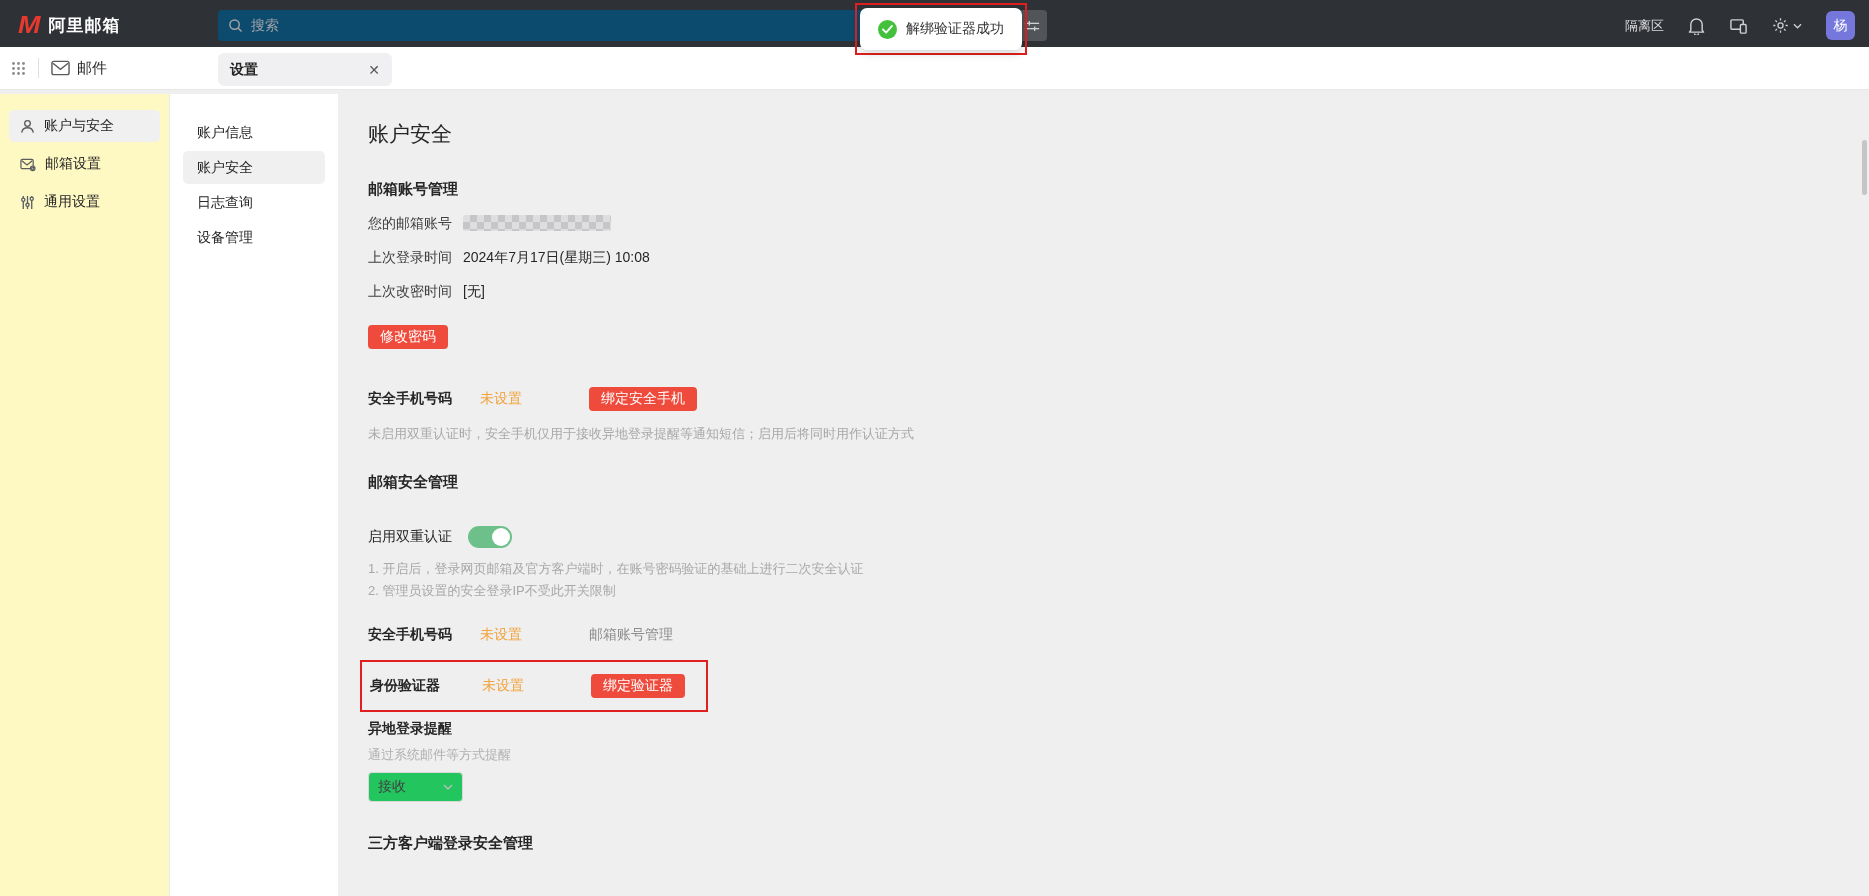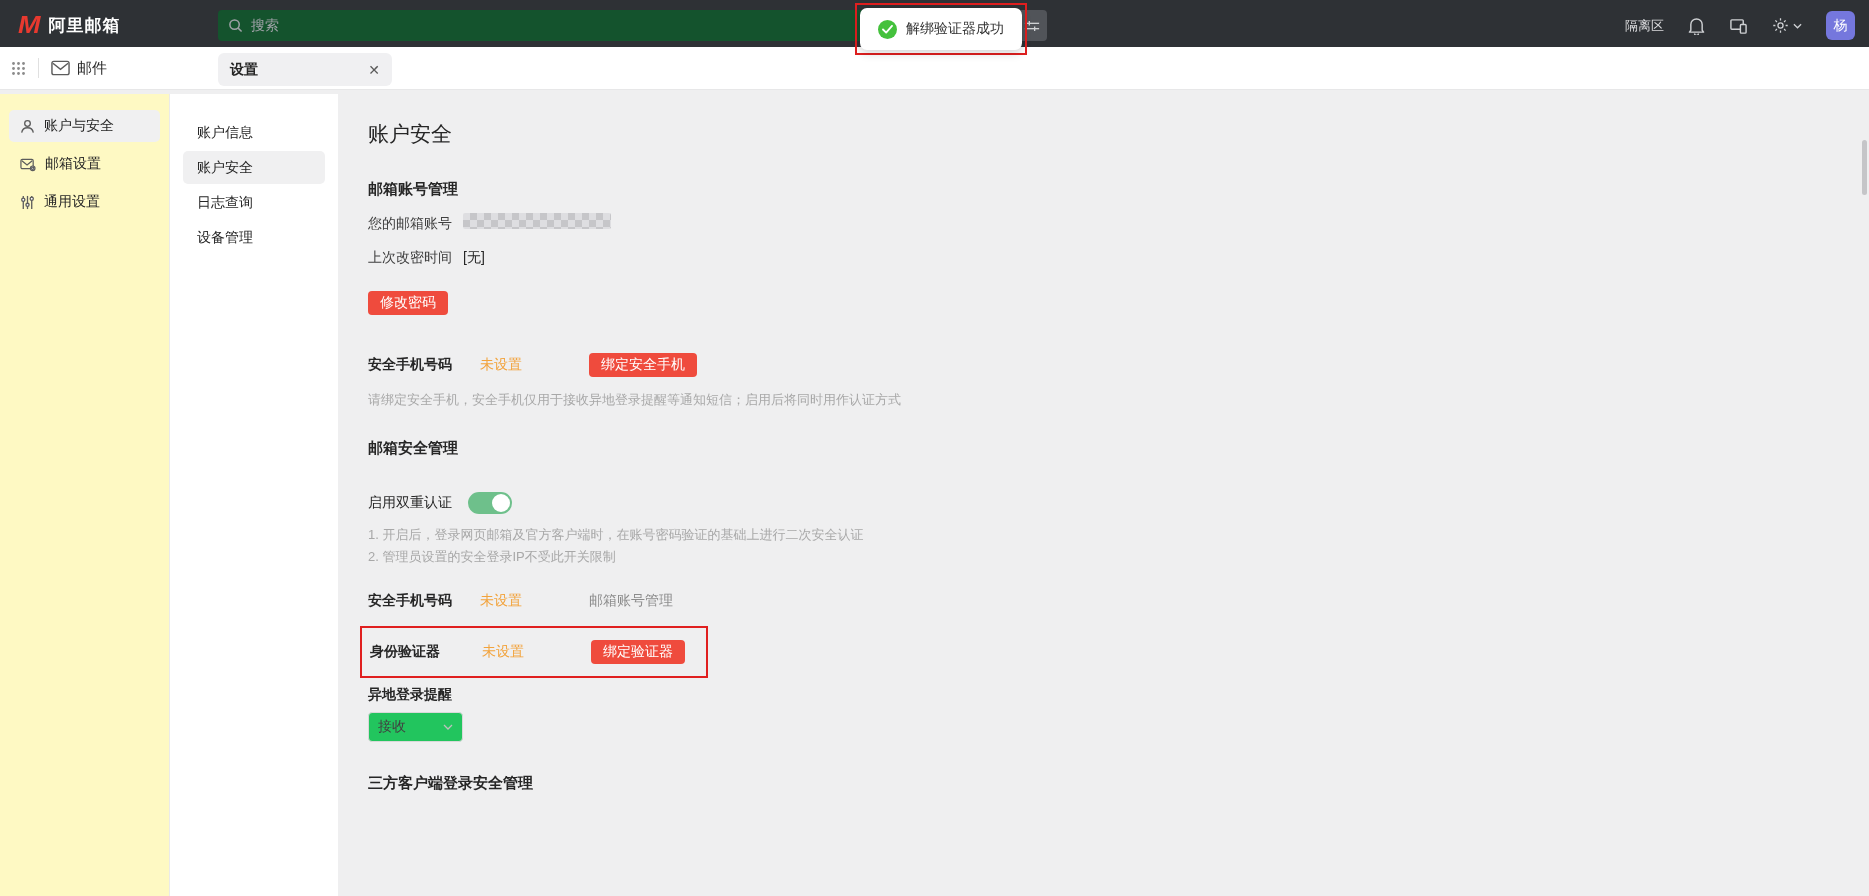--- a/index.html
+++ b/index.html
@@ -4,21 +4,21 @@
 <style>
   * { margin:0; padding:0; box-sizing:border-box; }
   html,body { width:1869px; height:896px; overflow:hidden; }
   body { font-family:"Liberation Sans","DejaVu Sans",sans-serif; background:#efeff0; color:#262626; position:relative; }
 
   
   .topbar { position:absolute; left:0; top:0; width:1869px; height:51px; background:#2e3135; display:flex; align-items:center; }
   .brand { display:flex; align-items:center; gap:8px; padding-left:18px; }
   .brand-m { font-weight:bold; font-style:italic; font-size:27px; color:#e8392f; line-height:1; transform:scaleY(.92); }
   .brand-name { color:#fff; font-size:17px; font-weight:bold; letter-spacing:1px; }
-  .searchbar { position:absolute; left:218px; top:10px; width:790px; height:31px; background:#14532d; border-radius:4px; display:flex; align-items:center; padding:8px 10px; gap:8px; }
+  .searchbar { position:absolute; left:218px; top:10px; width:790px; height:31px; background:#0c4a6e; border-radius:4px; display:flex; align-items:center; padding:8px 10px; gap:8px; }
   .searchbar .ph { color:#9ea1a6; font-size:14px; }
   .filter-btn { position:absolute; left:1016px; top:10px; width:31px; height:31px; background:#515459; border-radius:4px; display:flex; align-items:center; justify-content:center; }
   .top-right { position:absolute; right:14px; top:0; height:51px; display:flex; align-items:center; gap:24px; }
   .quarantine { color:#dcdcde; font-size:13px; cursor:pointer; }
   .tr-icon { color:#cfd1d4; display:flex; align-items:center; }
   .gear-wrap { display:flex; align-items:center; gap:4px; color:#cfd1d4; }
   .avatar { width:29px; height:29px; border-radius:6px; background:var(--avatar-purple,#7577dd); color:#fff; font-size:14px; display:flex; align-items:center; justify-content:center; }
 
   
   .annotation { border:2px solid var(--annotation-red,#e01f1f); }
@@ -45,21 +45,21 @@
   .side-item .ic { color:#5c5c5c; display:flex; }
   .subnav { width:168px; background:#fff; padding-top:22px; }
   .sub-item { height:33px; margin:0 13px 2px 13px; border-radius:5px; display:flex; align-items:center; padding-left:14px; font-size:14px; color:#262626; cursor:pointer; }
   .sub-item.sel { background:#f0f0f1; }
 
   
   .main { flex:1; background:#efeff0; padding:26px 40px 0 30px; position:relative; }
   .page-title { font-size:21px; color:#262626; }
   .sec-h { font-size:15px; font-weight:bold; color:#262626; }
   .sec-h.s1 { margin-top:32px; }
-  .info-row { display:flex; margin-top:14px; font-size:14px; line-height:20px; }
+  .info-row { display:flex; align-items:center; margin-top:14px; font-size:14px; line-height:20px; }
   .info-row:first-of-type { margin-top:34px; }
   .info-label { width:95px; color:#404040; }
   .info-value { color:#262626; }
   .redacted { width:148px; height:16px; border-radius:2px;
     background:repeating-conic-gradient(#c6c6c9 0% 25%, #dedee1 0% 50%); background-size:14px 14px; }
   .btn-red { display:inline-flex; align-items:center; justify-content:center; height:24px; padding:0 12px; background:var(--accent-red,#ef4b3d); color:#fff; font-size:14px; border:none; border-radius:4px; cursor:pointer; }
   .btn-pwd { margin-top:24px; }
   .flex-row { display:flex; align-items:center; margin-top:38px; }
   .row-label { width:112px; font-size:14px; font-weight:bold; color:#262626; }
   .row-status { width:109px; font-size:14px; color:var(--warn-orange,#f2a33c); }
@@ -237,32 +237,36 @@
   <div class="main">
     <div class="page-title">账户安全</div>
 
     <div class="sec-h s1">邮箱账号管理</div>
 
     <div class="info-row">
       <span class="info-label">您的邮箱账号</span>
       <span class="redacted"></span>
     </div>
     <div class="info-row">
+      <span class="info-label">上次登录时间</span>
+      <span class="info-value">2024年7月17日(星期三) 10:08</span>
+    </div>
+    <div class="info-row">
       <span class="info-label">上次改密时间</span>
       <span class="info-value">[无]</span>
     </div>
 
     <button class="btn-red btn-pwd">修改密码</button>
 
     <div class="flex-row">
       <span class="row-label">安全手机号码</span>
       <span class="row-status">未设置</span>
       <button class="btn-red">绑定安全手机</button>
     </div>
-    <div class="note">请绑定安全手机，安全手机仅用于接收异地登录提醒等通知短信；启用后将同时用作认证方式</div>
+    <div class="note">未启用双重认证时，安全手机仅用于接收异地登录提醒等通知短信；启用后将同时用作认证方式</div>
 
     <div class="sec-h s2">邮箱安全管理</div>
 
     <div class="toggle-row">
       <span class="toggle-label">启用双重认证</span>
       <div class="toggle">
           <div class="knob"></div>
         </div>
     </div>
     <div class="notes2">
@@ -278,20 +282,21 @@
 
     <div class="auth-anno annotation">
       <div class="auth-row">
         <span class="row-label">身份验证器</span>
         <span class="row-status">未设置</span>
         <button class="btn-red">绑定验证器</button>
       </div>
     </div>
 
     <div class="plain-label">异地登录提醒</div>
+    <div class="gray-note">通过系统邮件等方式提醒</div>
     <div class="select">
       <span class="val">接收</span>
       <span class="chev">
         <svg width="10" height="6" viewBox="0 0 10 6" fill="none" stroke="currentColor" stroke-width="1.3">
             <polyline points="1,1 5,5 9,1"></polyline>
           </svg>
       </span>
     </div>
 
     <div class="sec-h s3">三方客户端登录安全管理</div>

